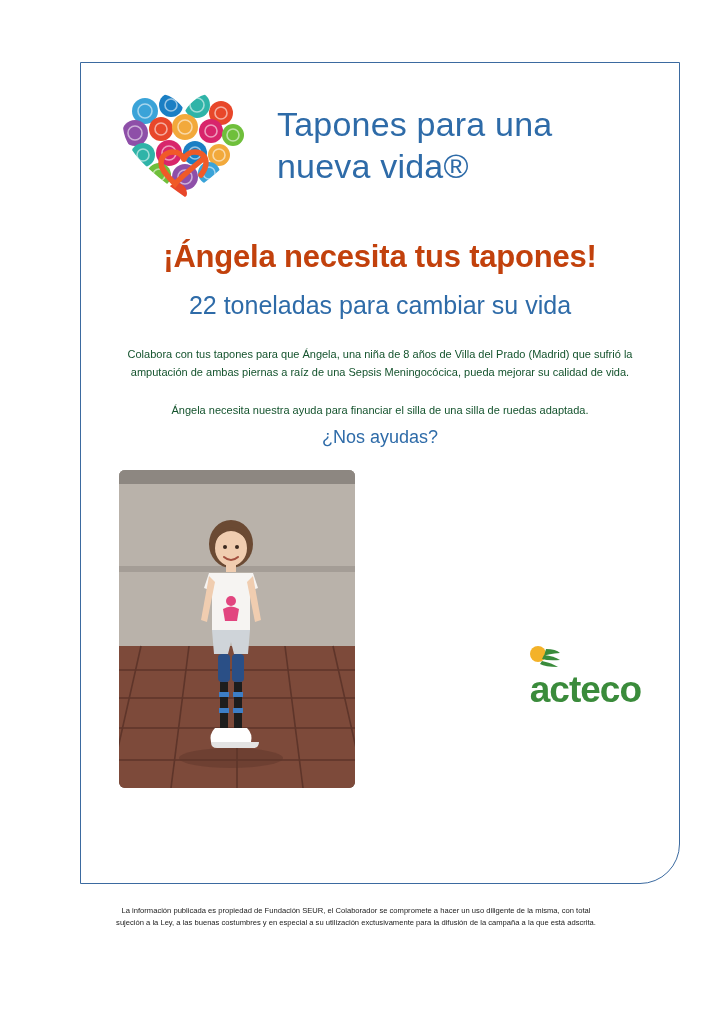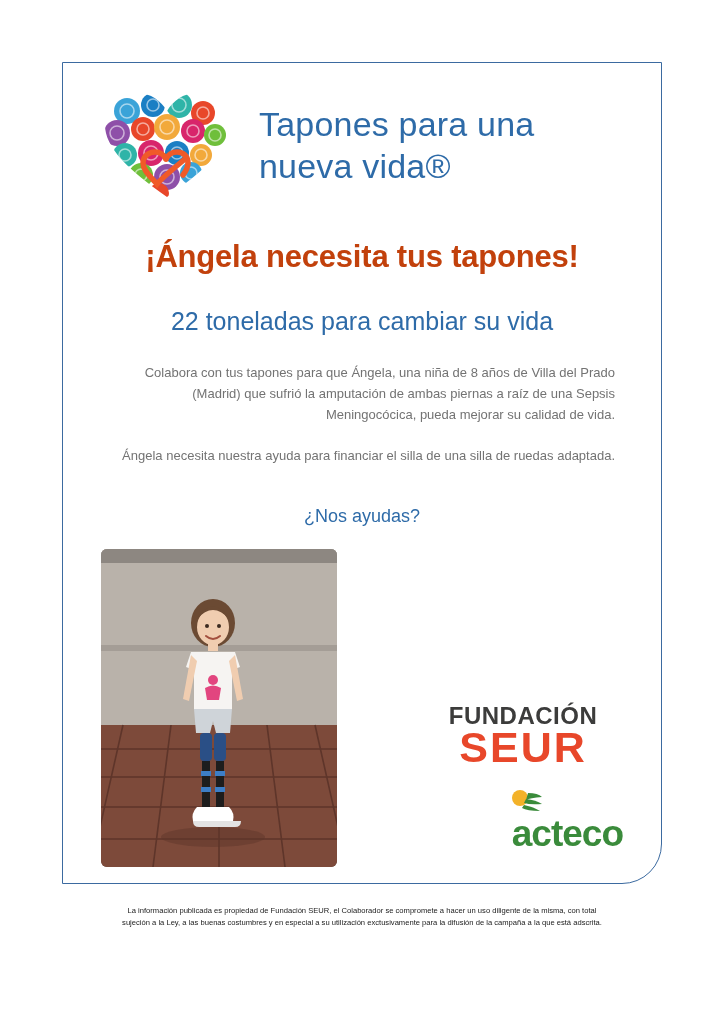--- a/index.html
+++ b/index.html
@@ -10,21 +10,21 @@
   body {
     width: 723px;
     height: 1024px;
     font-family: "Liberation Sans", sans-serif;
     position: relative;
     overflow: hidden;
   }
 
   .poster {
     position: absolute;
-    left: 62px;
+    left: 80px;
     top: 62px;
     width: 600px;
     height: 822px;
     border: 1.5px solid #3b6aa0;
     border-radius: 0 0 40px 0;
     box-sizing: border-box;
     background: #ffffff;
   }
 
   
@@ -57,40 +57,40 @@
     color: #c2410c;
     font-size: 31px;
     font-weight: bold;
     margin-top: 34px;
     letter-spacing: -0.2px;
   }
   .subheadline {
     text-align: center;
     color: #2e6ba8;
     font-size: 25px;
-    margin-top: 32px;
+    margin-top: 16px;
     font-weight: 400;
   }
 
   
   .body-copy {
     margin: 26px 46px 0 46px;
-    text-align: right;
-    color: #737373;
-    font-size: 13px;
+    text-align: center;
+    color: #14532d;
+    font-size: 11px;
     line-height: 1.62;
   }
   .body-copy.second {
     margin-top: 20px;
   }
   .question {
     text-align: center;
     color: #2e6ba8;
     font-size: 18px;
-    margin-top: 40px;
+    margin-top: 8px;
   }
 
   
   .lower {
     position: relative;
     margin-top: 22px;
     height: 330px;
   }
   .photo {
     position: absolute;
@@ -143,21 +143,21 @@
     font-size: 37px;
     font-weight: bold;
     letter-spacing: -1px;
     line-height: 1;
     margin-top: 2px;
   }
 
   
   .footer {
     position: absolute;
-    left: 62px;
+    left: 56px;
     top: 905px;
     width: 600px;
     text-align: center;
     color: #1a1a1a;
     font-size: 7.6px;
     line-height: 1.55;
   }
 </style>
 </head>
 <body>
@@ -282,24 +282,20 @@
           <rect x="100" y="238" width="10" height="5" fill="#3d7ec6"></rect>
           <rect x="114" y="238" width="10" height="5" fill="#3d7ec6"></rect>
 
           <path d="M96 258 q-6 6 -4 14 q2 6 14 6 h16 q8 0 10 -6 q2 -8 -4 -14 z" fill="#ffffff"></path>
           <path d="M92 272 h48 q0 6 -6 6 h-36 q-6 0 -6 -6 z" fill="#e3e3e3"></path>
         </g>
       </svg>
     </div>
 
     <div class="logos">
-      <div class="seur-logo">
-        <div class="seur-fund">FUNDACIÓN</div>
-        <div class="seur-main">SEUR</div>
-      </div>
       <div class="acteco">
         <div class="acteco-sun">
           <svg width="42" height="26" viewBox="0 0 42 26" xmlns="http://www.w3.org/2000/svg">
             <circle cx="18" cy="11" r="8" fill="#f3b229"></circle>
             <path d="M26 6 q10 0 14 4 q-12 1 -16 3 z" fill="#3a8b3b"></path>
             <path d="M24 12 q10 1 16 5 q-12 1 -18 -1 z" fill="#3a8b3b"></path>
             <path d="M22 18 q10 2 16 6 q-13 0 -18 -3 z" fill="#3a8b3b"></path>
           </svg>
         </div>
         <div class="acteco-word">acteco</div>

